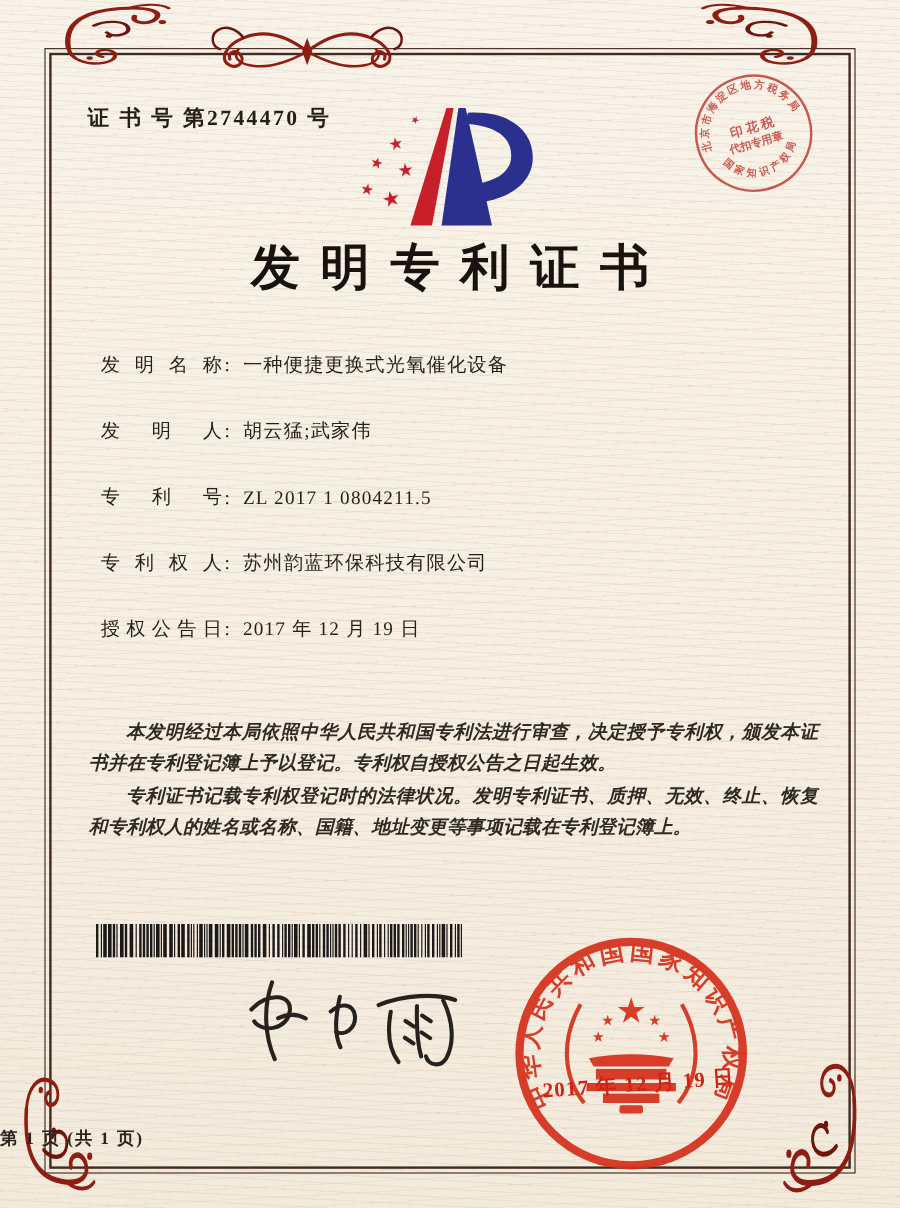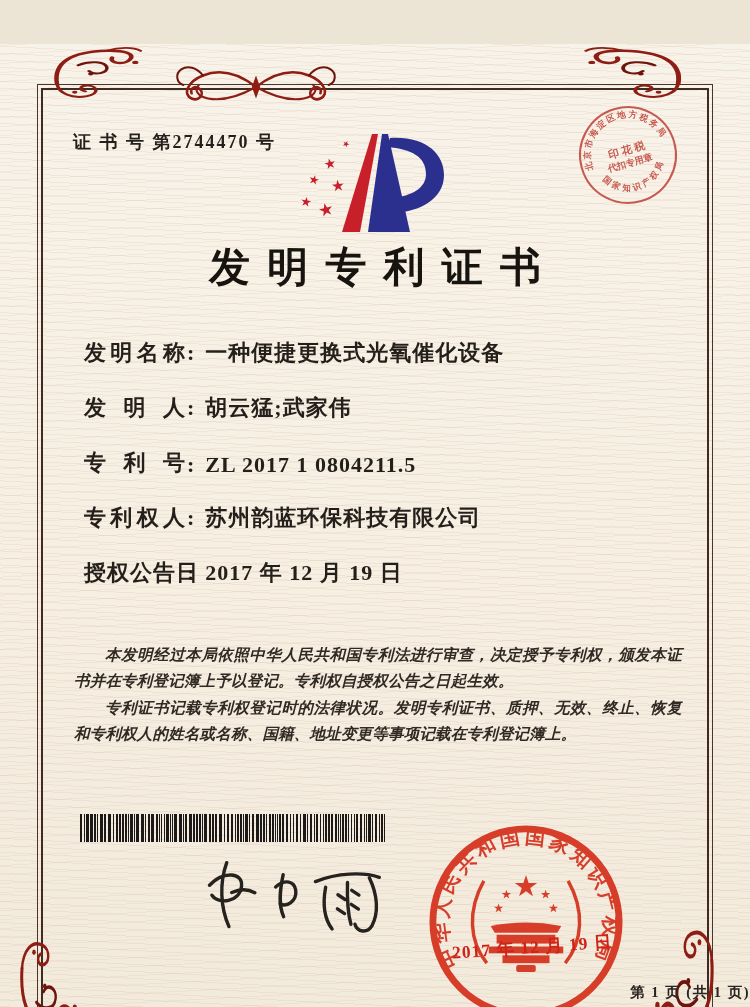--- a/index.html
+++ b/index.html
@@ -8,55 +8,54 @@
     background:#ece5d6;
     font-family:"Liberation Serif","DejaVu Serif",serif;
   }
   .paper{
     position:absolute;inset:0;
     background:
       repeating-linear-gradient(3deg,  rgba(201,141,130,0.13) 0 1px, rgba(0,0,0,0) 1px 7px),
       repeating-linear-gradient(-3deg, rgba(201,141,130,0.10) 0 1px, rgba(0,0,0,0) 1px 9px),
       linear-gradient(180deg,#f8f3e9 0%,#f6efe2 55%,#f2ebdc 100%);
     color:#2b2520;
-    margin-top:44px;
   }
   .frame{position:absolute;left:37px;top:40px;width:674px;height:936px;border:1px solid #4a352b}
   .frame::before{content:"";position:absolute;inset:3px;border:2px solid #3f2b22}
 
   .cert-no{position:absolute;left:73px;top:86px;font-size:18px;font-weight:bold;letter-spacing:2px;color:#241f1a}
 
   .logo{position:absolute;left:286px;top:84px;width:178px;height:112px}
 
   .title{position:absolute;left:0;right:0;top:196px;margin:0;text-align:center;
     font-size:41px;font-weight:bold;color:#17130f;letter-spacing:0.42em;text-indent:0.42em}
 
   .fields{position:absolute;left:84px;top:294px;right:60px}
-  .frow{height:55px;font-size:22px;font-weight:bold;letter-spacing:1px;color:#241f1a;white-space:nowrap}
+  .frow{height:55px;font-size:16px;font-weight:normal;letter-spacing:1px;color:#241f1a;white-space:nowrap}
   .flabel{display:inline-block;width:102px;text-align:justify;text-align-last:justify;vertical-align:bottom}
   .fcolon{margin:0 2px 0 1px}
   .fvalue{margin-left:8px}
 
   .paras{position:absolute;left:74px;top:598px;width:608px;
     font-size:15.5px;line-height:26.4px;font-style:italic;font-weight:bold;color:#312a24;letter-spacing:0.2px}
   .paras p{margin:0;text-indent:2em;text-align:justify}
 
   .barcode{position:absolute;left:80px;top:770px;width:314px;height:28px;font-size:0;white-space:nowrap;overflow:hidden}
   .barcode i{display:inline-block;height:100%;background:#1c1a18;vertical-align:top}
 
   .signer{position:absolute;left:88px;top:834px;font-size:18px;font-weight:bold;line-height:32px;color:#241f1a}
   .sig{position:absolute;left:198px;top:804px;width:210px;height:100px;transform:rotate(-2deg)}
 
   .gov-seal{position:absolute;left:428px;top:780px;width:196px;height:196px;opacity:.93}
   .seal-date{position:absolute;left:452px;top:891px;font-size:17.5px;font-weight:bold;color:#cf2415;
     transform:rotate(-4deg);letter-spacing:1px;white-space:nowrap}
 
   .tax-seal{position:absolute;left:577px;top:60px;width:102px;height:102px;transform:rotate(-16deg);opacity:.85}
 
-  .footer{position:absolute;left:0;right:0;top:939px;text-align:right;
+  .footer{position:absolute;left:0;right:0;top:939px;text-align:left;
     font-size:14.5px;font-weight:bold;letter-spacing:1.5px;color:#2b2520}
 
   .orn{position:absolute;pointer-events:none}
   .orn-top{left:171px;top:18px;width:170px;height:50px}
   .orn-tl{left:48px;top:2px;width:98px;height:54px}
   .orn-tr{left:580px;top:2px;width:108px;height:54px;transform:scaleX(-1)}
   .orn-bl{left:16px;top:894px;width:66px;height:100px;transform:scaleY(-1)}
   .orn-br{left:650px;top:882px;width:68px;height:114px;transform:scale(-1,-1)}
   svg{display:block;width:100%;height:100%}
 </style>

